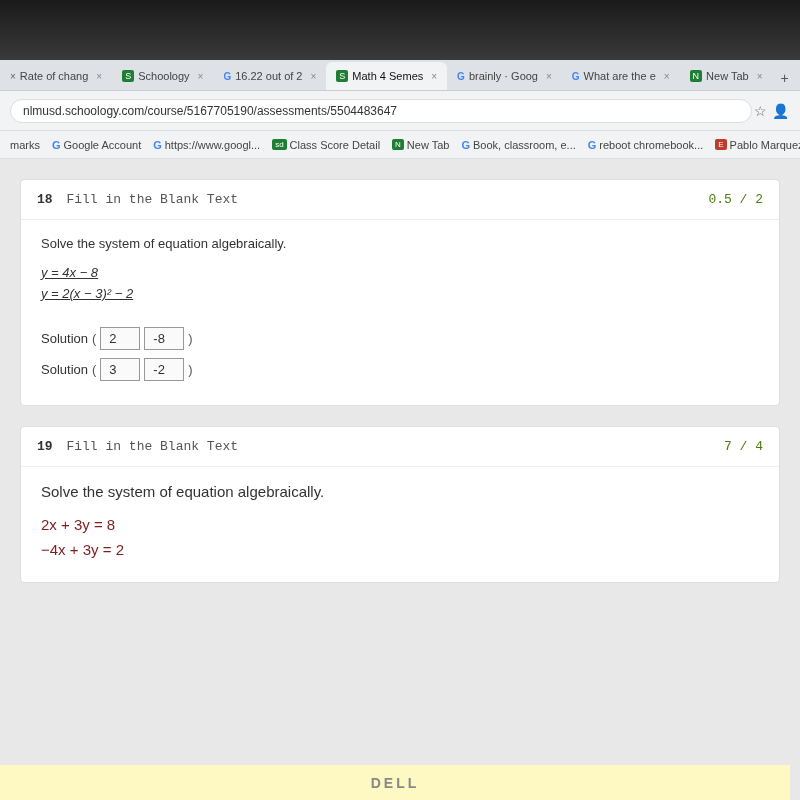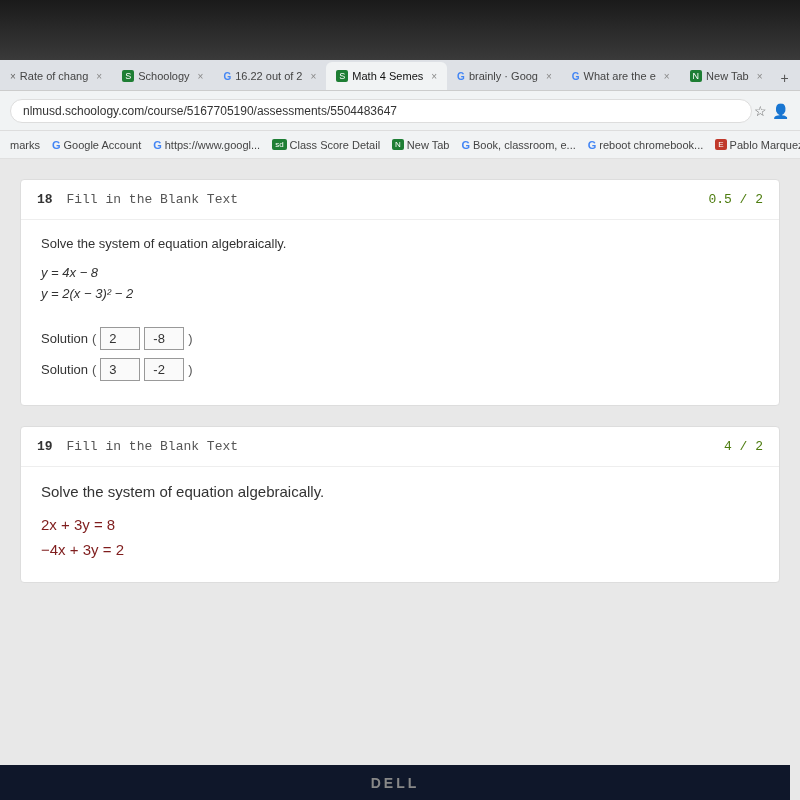--- a/index.html
+++ b/index.html
@@ -184,20 +184,21 @@
       color: #333;
       margin-bottom: 16px;
       font-weight: 400;
     }
 
     .equation {
       font-style: italic;
       font-size: 13px;
       color: #333;
       margin: 6px 0;
+      text-decoration: underline;
     }
 
     .equation-large {
       font-size: 15px;
       color: #7f1d1d;
       margin: 8px 0;
     }
 
     .solution-row {
       display: flex;
@@ -219,21 +220,21 @@
     .solution-paren {
       color: #555;
     }
 
     
     .bottom-bar {
       position: absolute;
       bottom: 0;
       left: 0; right: 10px;
       height: 35px;
-      background: #0f172a;
+      background: #fef9c3;
       display: flex;
       align-items: center;
       justify-content: center;
     }
 
     .dell-logo {
       color: #888;
       font-size: 14px;
       font-weight: bold;
       letter-spacing: 3px;
@@ -358,21 +359,21 @@
         </div>
       </div>
     </div>
 
     <div class="question-card">
       <div class="question-header">
         <div>
           <span class="question-number">19</span>
           <span class="question-type">Fill in the Blank Text</span>
         </div>
-        <div class="question-score">4 / 2</div>
+        <div class="question-score">7 / 4</div>
       </div>
       <div class="question-body">
         <div class="question-text-large">Solve the system of equation algebraically.</div>
         <div class="equation-large">2x + 3y = 8</div>
         <div class="equation-large">−4x + 3y = 2</div>
       </div>
     </div>
 
   </div>
 </div>

